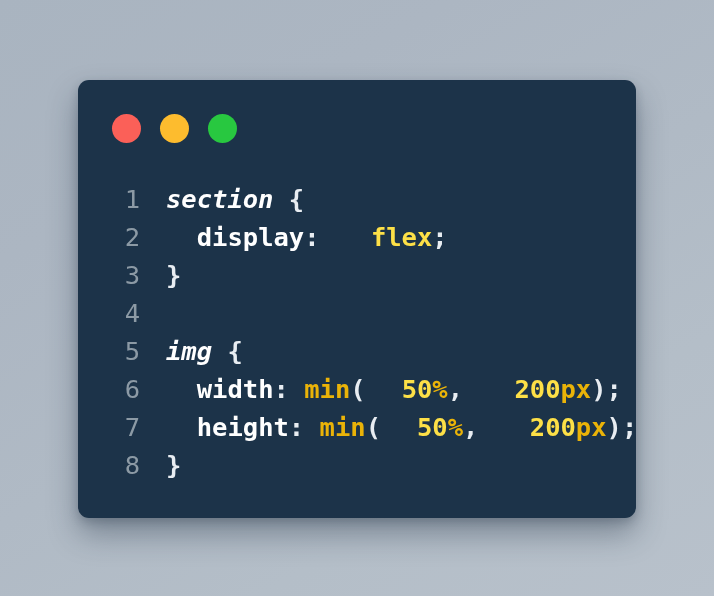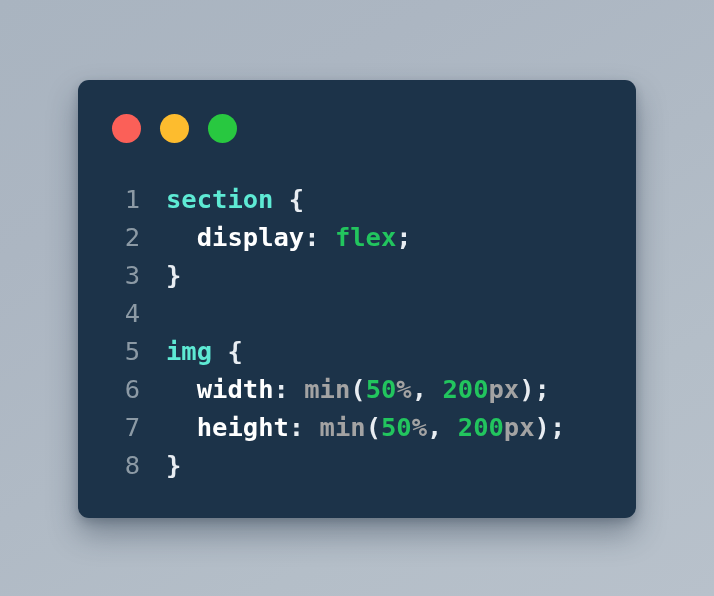--- a/index.html
+++ b/index.html
@@ -79,24 +79,24 @@
     text-align: right;
     color: #8c9aa5;
     font-weight: normal;
   }
   .line-content {
     padding-left: 26px;
     color: #e8edf2;
   }
 
   
-  .t-sel   { color: #5eead4; }  
+  .t-sel   { color: #ffffff; font-style: italic; }  
   .t-prop  { color: #ffffff; }  
-  .t-val   { color: #22c55e; }  
-  .t-fn    { color: #a3a3a3; }  
+  .t-val   { color: #fde047; margin-left: 36px; }  
+  .t-fn    { color: #eab308; }  
   .t-punc  { color: #e8edf2; }  
 </style>
 </head>
 <body>
 
 <div id="backdrop">
 
   <div id="code-card">
 
     <div id="window-controls">

